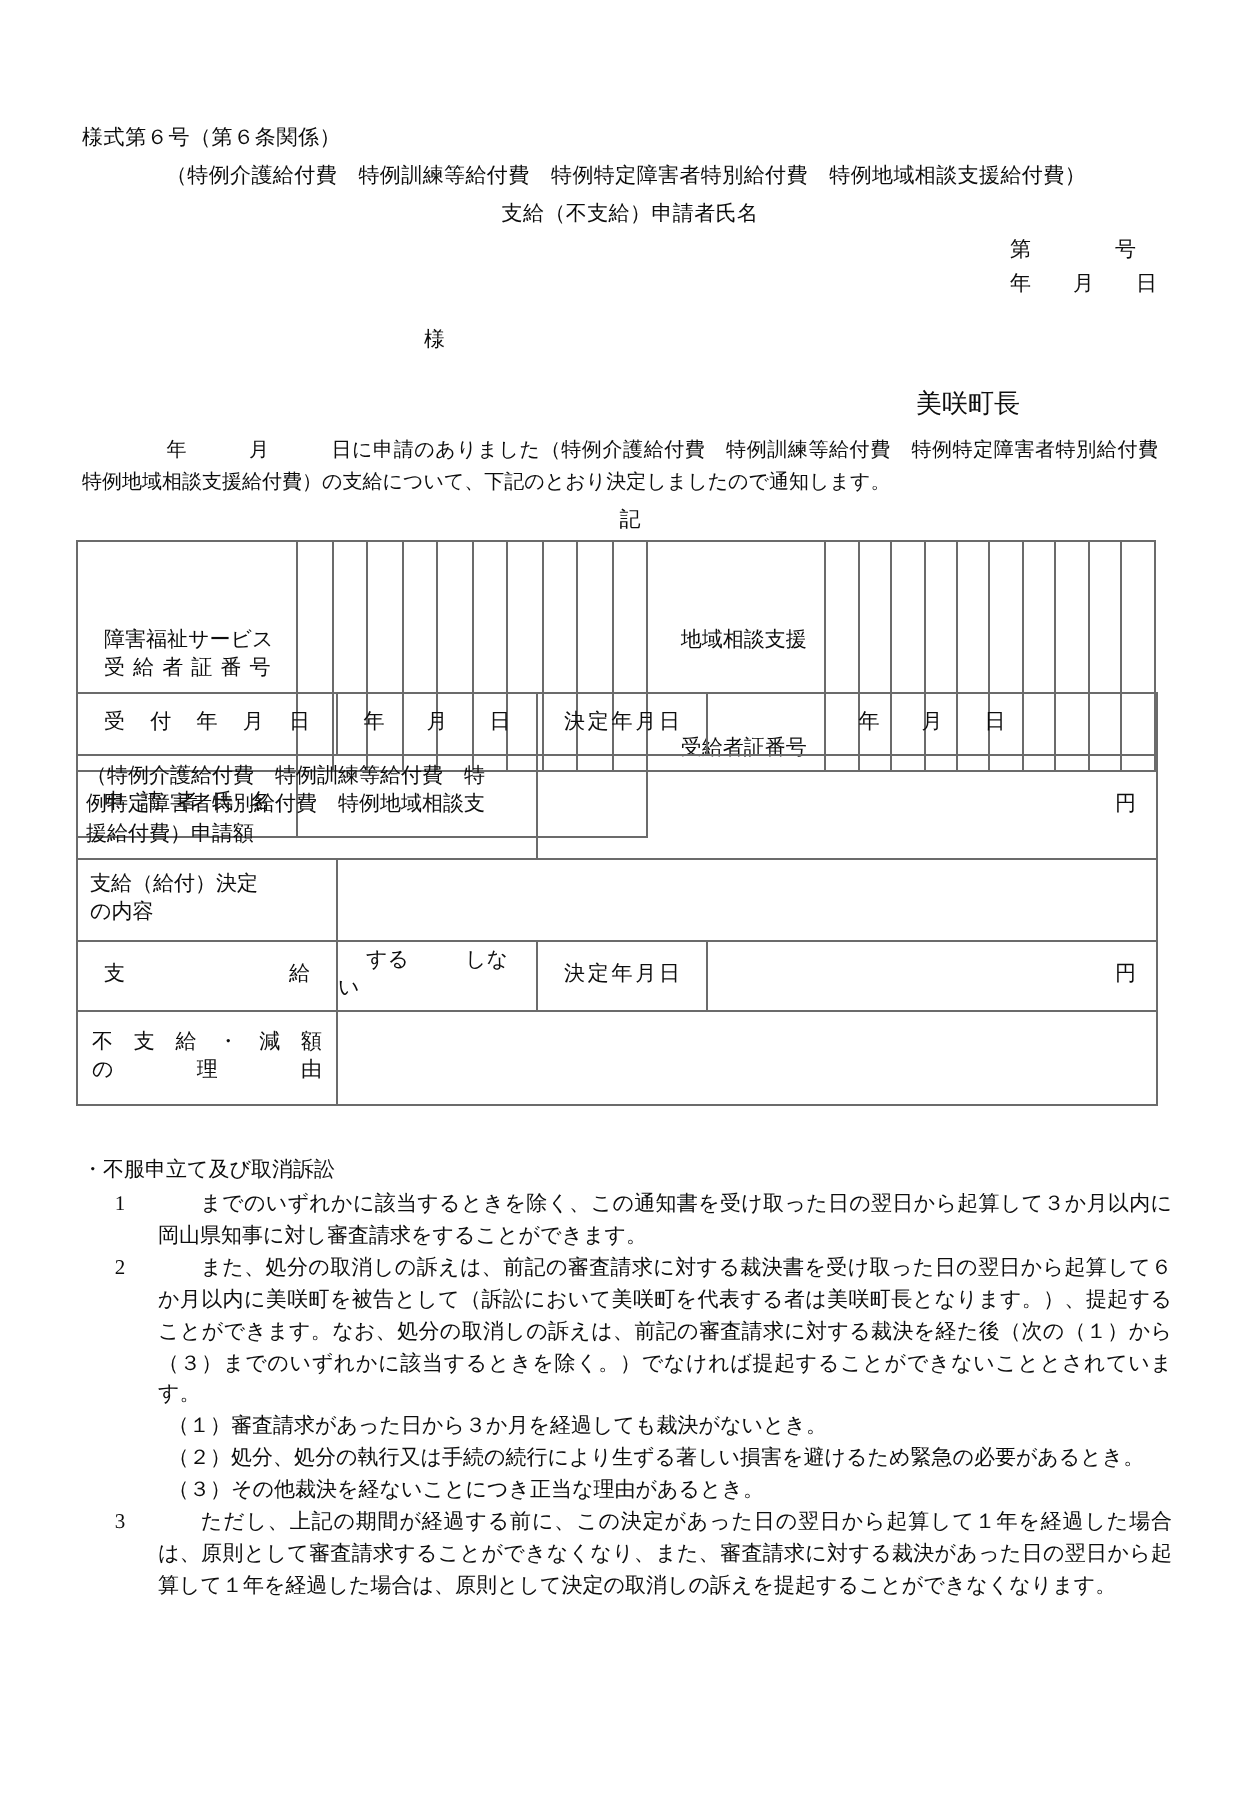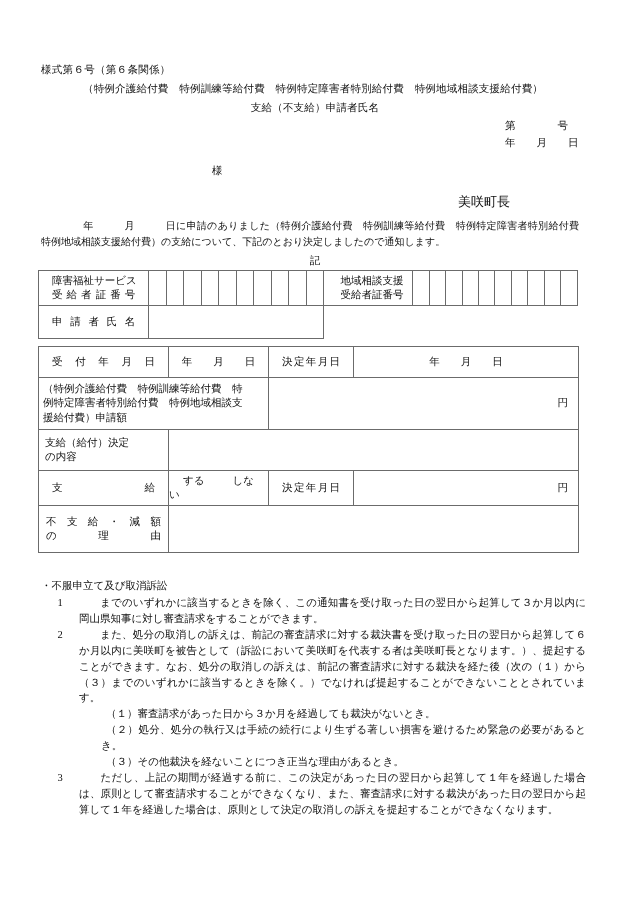--- a/index.html
+++ b/index.html
@@ -136,20 +136,21 @@
     text-align-last: justify;
     text-justify: inter-character;
     padding: 0 7px;
   }
   .spread-narrow {
     display: block;
     text-align: justify;
     text-align-last: justify;
     text-justify: inter-character;
     padding: 0 10px;
+    margin-top: 40px;
   }
   .cellbox { height: 23px; }
   .numcell { border: 1px solid #6b6b6b; }
   .centered { text-align: left; }
   .yen {
     text-align: right;
     padding-right: 10px;
   }
   .date-inline {
     text-align: center;
@@ -180,21 +181,21 @@
     font-size: 10.5px;
   }
   .item-txt {
     flex: 1;
     text-align: justify;
     text-justify: inter-character;
     line-height: 1.52;
   }
   .item-txt .lead { display: inline-block; width: 21px; }
   .sub-item {
-    margin-left: 60px;
+    margin-left: 38px;
     text-align: justify;
     text-justify: inter-character;
     line-height: 1.52;
     text-indent: 5px;
   }
 </style>
 </head>
 <body>
 
 <div class="page">

